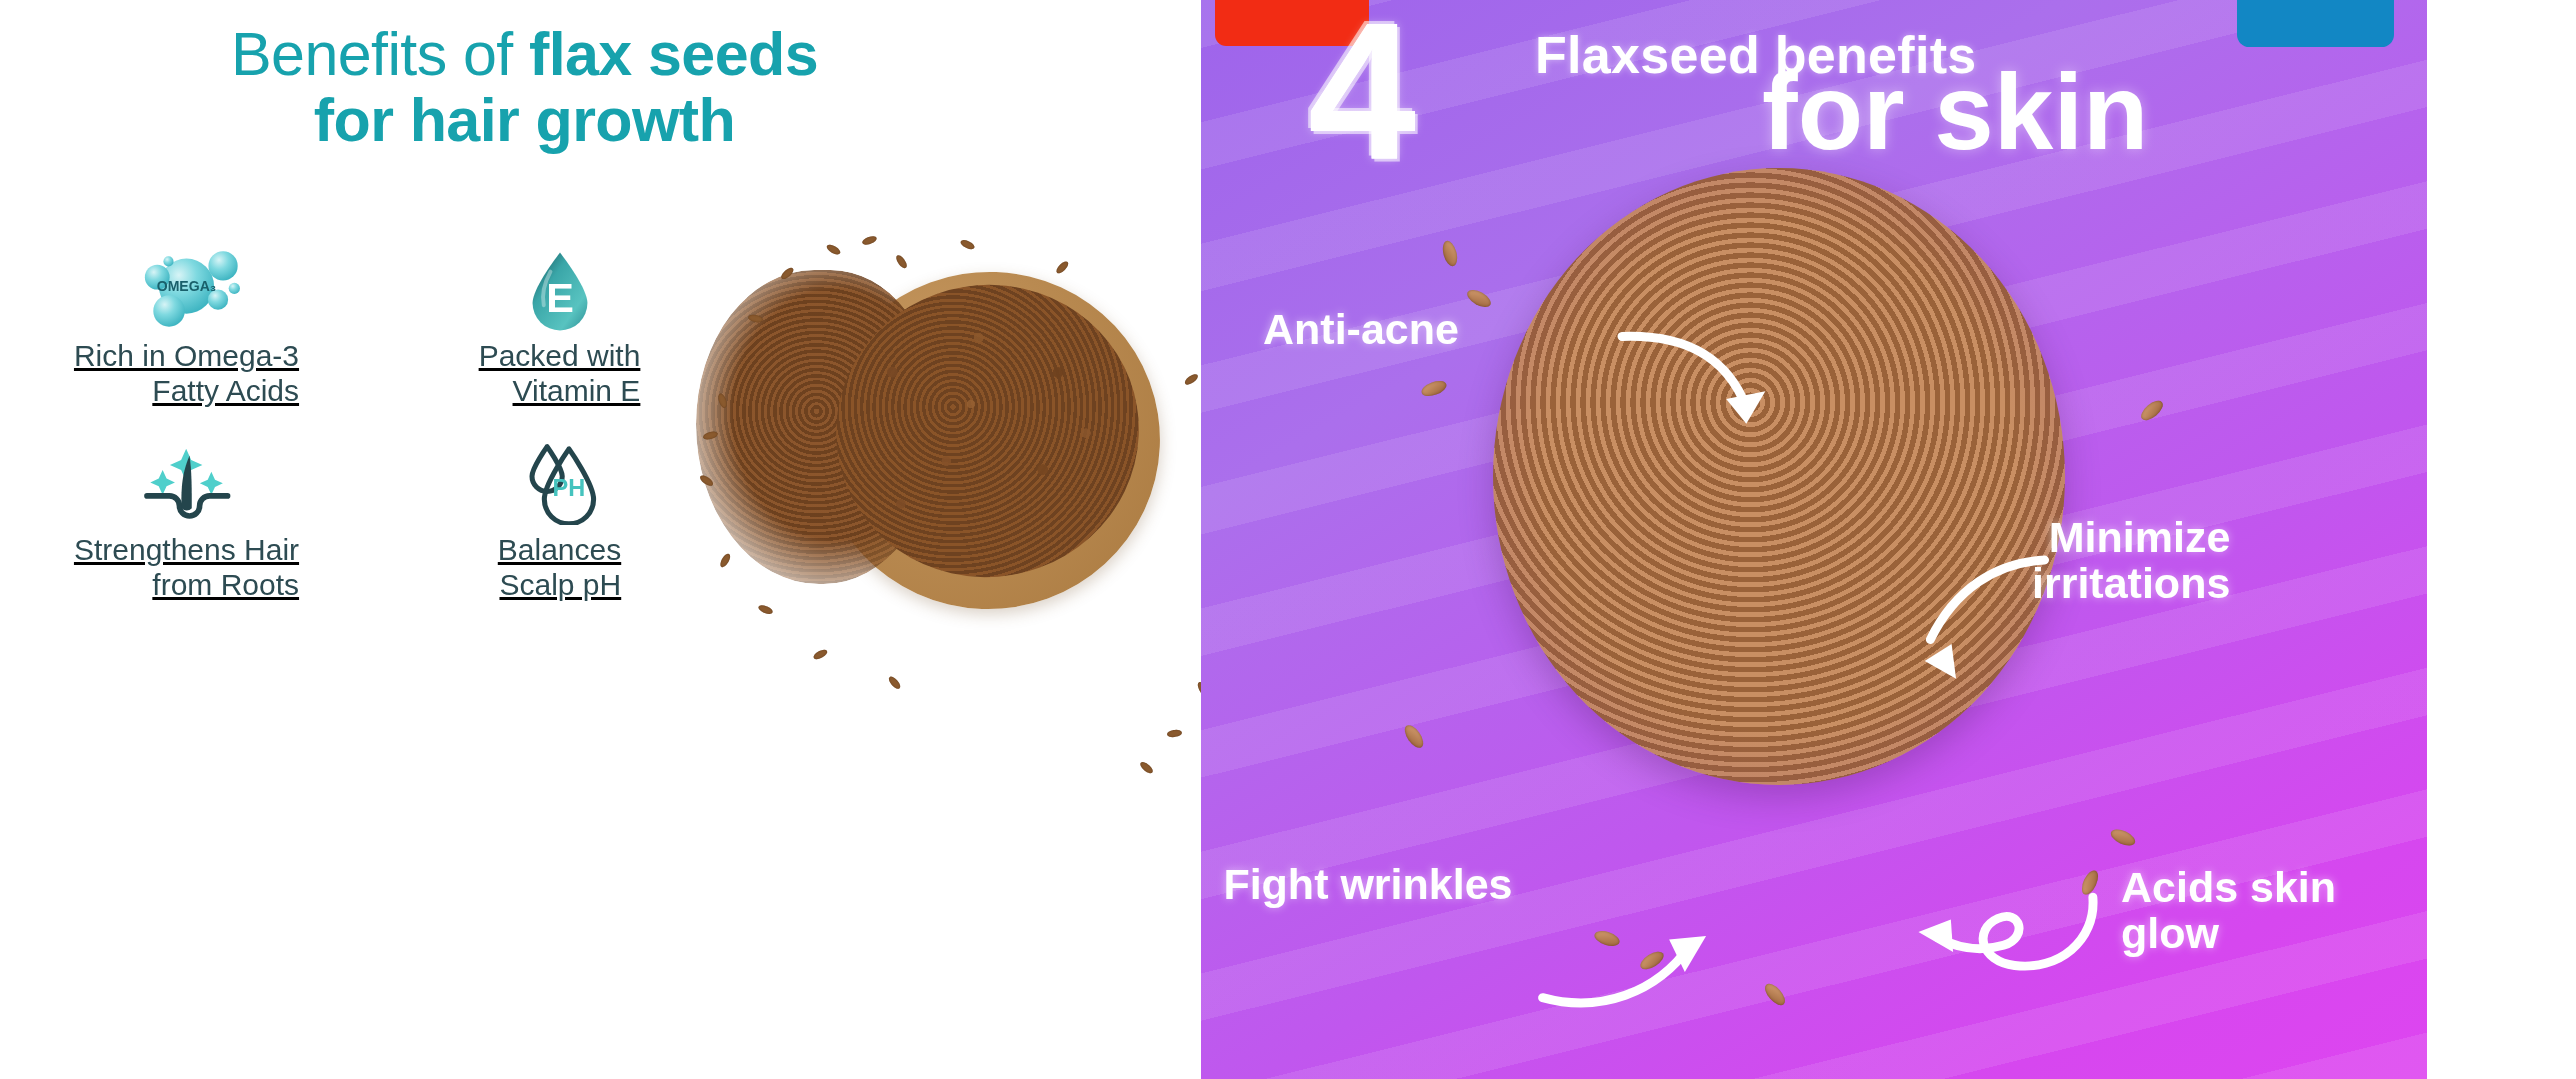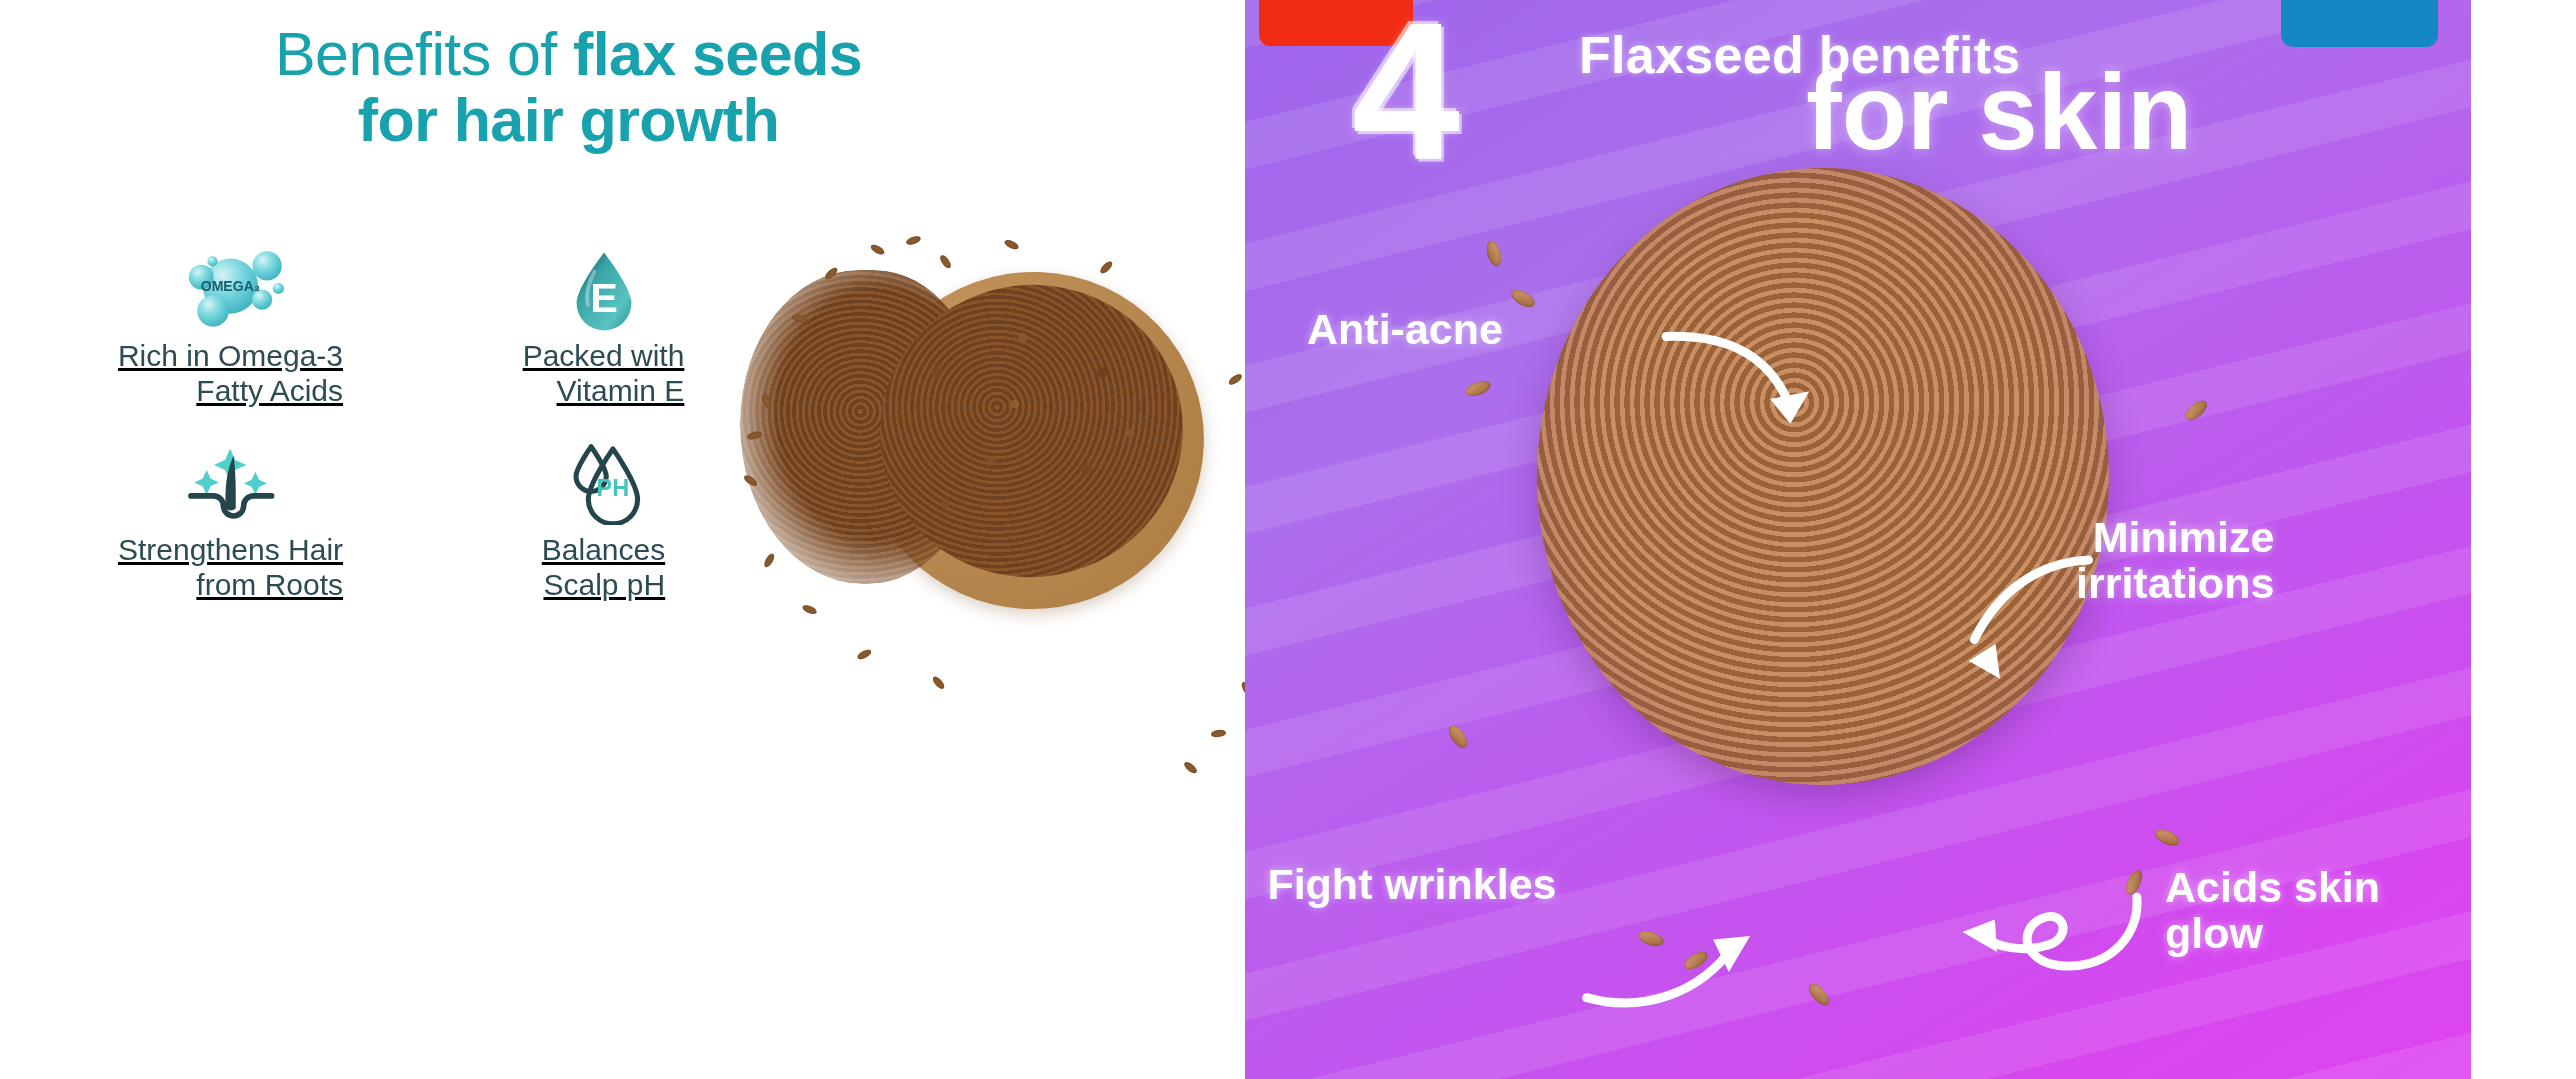--- a/index.html
+++ b/index.html
@@ -4,21 +4,21 @@
 <style>
   html,body{margin:0;padding:0;background:#ffffff;}
   body{
     width:2576px;height:1080px;overflow:hidden;
     font-family:"Liberation Sans","DejaVu Sans",sans-serif;
     position:relative;
   }
   .stage{position:absolute;inset:0;display:flex;background:#fff;}
 
   
-  .left-panel{position:relative;width:1201px;height:1080px;background:#ffffff;flex:none;overflow:hidden;margin-left:44px;}
+  .left-panel{position:relative;width:1201px;height:1080px;background:#ffffff;flex:none;overflow:hidden;}
 
   .title-block{position:absolute;left:0;top:22.4px;width:1049px;text-align:center;line-height:1.08;}
   .title-line{font-size:61px;letter-spacing:-0.6px;color:#17A2AD;}
   .title-l1 .t-reg{font-weight:400;}
   .title-l1 .t-bold{font-weight:700;}
   .title-l2{font-weight:700;}
 
   .grid{position:absolute;left:0px;top:247px;width:746px;
         display:grid;grid-template-columns:1fr 1fr;grid-template-rows:repeat(3,194px);text-decoration:underline;}
   .cell{display:flex;flex-direction:column;align-items:center;justify-content:flex-start;}

